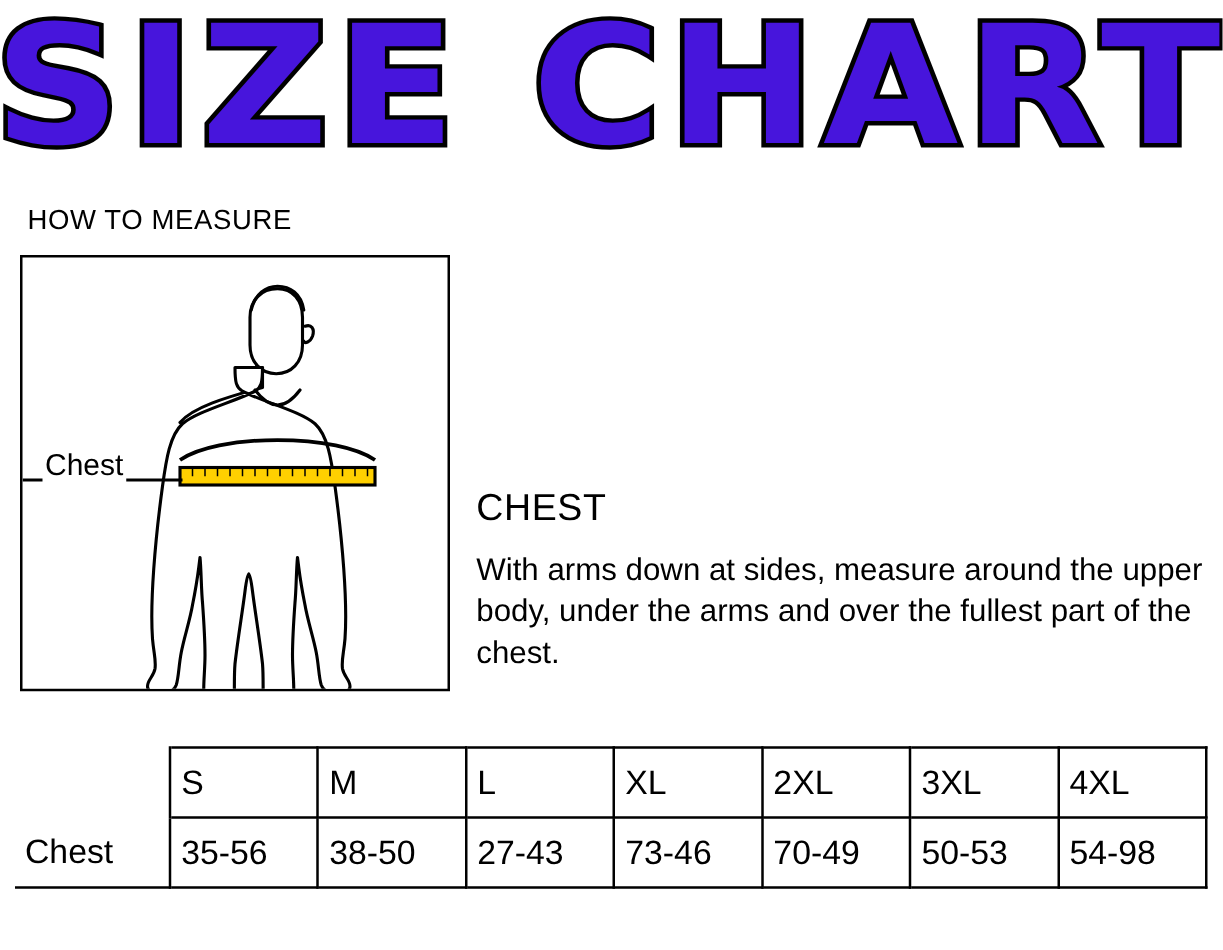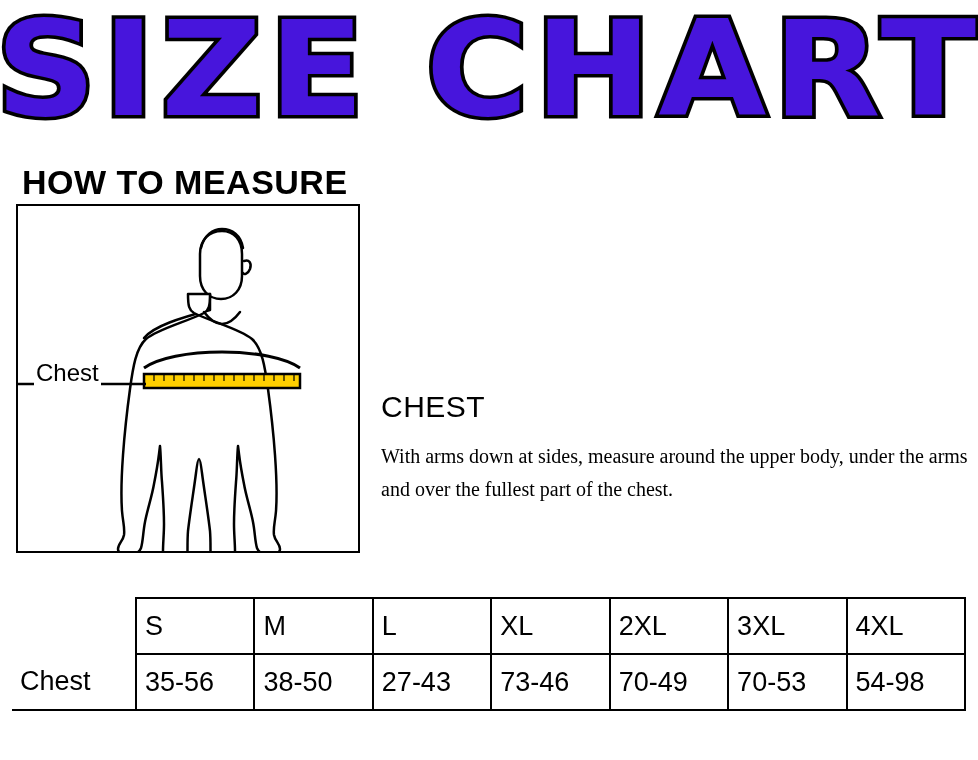--- a/index.html
+++ b/index.html
@@ -37,22 +37,22 @@
     white-space: nowrap;
     transform: scaleX(1.06);
     transform-origin: center center;
   }
 
   
   .how-to {
     position: absolute;
     left: 22px;
     top: 163px;
-    font-size: 34px;
-    font-weight: bold;
+    font-size: 22px;
+    font-weight: normal;
     letter-spacing: 0.5px;
   }
 
   
   .figure-box {
     position: absolute;
     left: 16px;
     top: 204px;
     width: 344px;
     height: 349px;
@@ -80,23 +80,22 @@
     left: 381px;
     top: 390px;
     width: 590px;
   }
   .desc-title {
     font-size: 30px;
     letter-spacing: 0.5px;
     margin-bottom: 16px;
   }
   .desc-body {
-    font-size: 20px;
+    font-size: 25px;
     line-height: 33px;
-    font-family: Liberation Serif, serif;
   }
 
   
   .size-table {
     position: absolute;
     left: 12px;
     top: 597px;
     width: 954px;
     border-collapse: collapse;
     table-layout: fixed;
@@ -232,17 +231,17 @@
       <td>3XL</td>
       <td>4XL</td>
     </tr>
     <tr>
       <td class="rowhead">Chest</td>
       <td>35-56</td>
       <td>38-50</td>
       <td>27-43</td>
       <td>73-46</td>
       <td>70-49</td>
-      <td>70-53</td>
+      <td>50-53</td>
       <td>54-98</td>
     </tr>
   </tbody>
 </table>
 
 </body></html>

